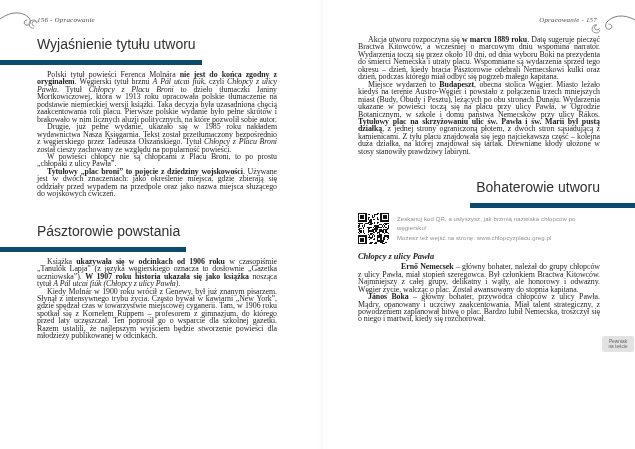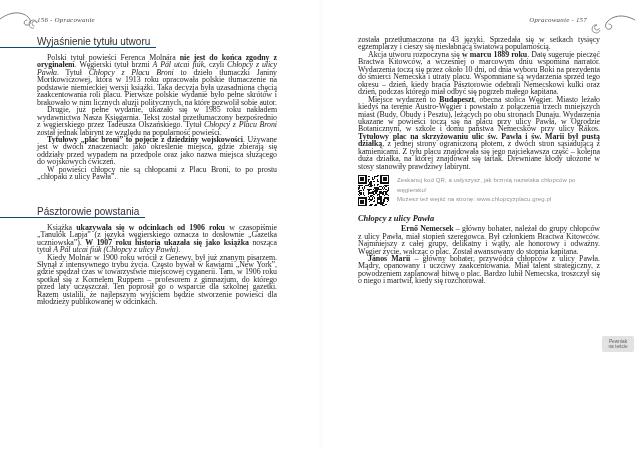--- a/index.html
+++ b/index.html
@@ -3,29 +3,29 @@
 <meta charset="utf-8">
 <style>
   html,body{margin:0;padding:0;background:#ffffff;}
   .spread{position:relative;width:635px;height:449px;background:#ffffff;overflow:hidden;
           font-family:"Liberation Serif",serif;}
   .seam{position:absolute;left:317px;top:0;width:6px;height:449px;
         background:linear-gradient(to right,#ffffff,#fbfbfb);}
   .page-header{position:absolute;top:16px;font-style:italic;font-size:7px;color:#4d4d4d;
         font-family:"Liberation Serif",serif;letter-spacing:.2px;}
   .ph-left{left:37px;}
-  .ph-right{right:48px;}
+  .ph-right{right:38px;}
   .flourish{position:absolute;}
   .fl-left{left:0;top:6px;}
   .fl-right{right:0;top:10px;}
   .col{position:absolute;top:36px;}
   .col-left{left:37px;width:240px;}
   .col-right{left:358px;width:242px;}
-  .sec-head{font-family:"Liberation Sans",sans-serif;font-size:10px;color:#303030;
-        padding-bottom:0;border-bottom:1px solid #0c4a6e;display:table;white-space:nowrap;}
+  .sec-head{font-family:"Liberation Sans",sans-serif;font-size:14px;color:#303030;
+        padding-bottom:8px;border-bottom:5px solid #0c4a6e;display:table;white-space:nowrap;}
   .sec-head.edge-left{margin-left:-37px;padding-left:37px;padding-right:6px;}
   .sec-head.edge-right{margin-left:auto;margin-right:-35px;padding-right:35px;padding-left:6px;}
   .body p{margin:0;font-size:7.9px;line-height:7.45px;text-align:justify;
         text-indent:10px;color:#1f1f1f;letter-spacing:-0.05px;}
   .no-indent p{text-indent:0;}
   .gap1{margin-bottom:6px;}
   .mt-sec{margin-top:24px;}
   .mt-sec2{margin-top:25px;}
   .qr-row{display:flex;align-items:center;gap:8px;margin-top:4px;height:33px;}
   .qr-box{width:31px;height:31px;flex:0 0 31px;}
@@ -56,42 +56,40 @@
     </svg>
   </span>
 
   <div class="page-header ph-left">156 - Opracowanie</div>
   <div class="page-header ph-right">Opracowanie - 157</div>
 
   <div class="col col-left">
     <div class="sec-head edge-left gap1">Wyjaśnienie tytułu utworu</div>
     <div class="body">
         <p><span>Polski tytuł powieści Ferenca Molnára </span><span style="font-weight: bold;">nie jest do końca zgodny z oryginałem</span><span>. Węgierski tytuł brzmi </span><span style="font-style: italic;">A Pál utcai fiúk</span><span>, czyli </span><span style="font-style: italic;">Chłopcy z ulicy Pawła</span><span>. Tytuł </span><span style="font-style: italic;">Chłopcy z Placu Broni</span><span> to dzieło tłumaczki Janiny Mortkowiczowej, która w 1913 roku opracowała polskie tłumaczenie na podstawie niemieckiej wersji książki. Taka decyzja była uzasadniona chęcią zaakcentowania roli placu. Pierwsze polskie wydanie było pełne skrótów i brakowało w nim licznych aluzji politycznych, na które pozwolił sobie autor.</span></p>
-        <p><span>Drugie, już pełne wydanie, ukazało się w 1985 roku nakładem wydawnictwa Nasza Księgarnia. Tekst został przetłumaczony bezpośrednio z węgierskiego przez Tadeusza Olszańskiego. Tytuł </span><span style="font-style: italic;">Chłopcy z Placu Broni</span><span> został jednak labirynt ze względu na popularność powieści.</span></p>
+        <p><span>Drugie, już pełne wydanie, ukazało się w 1985 roku nakładem wydawnictwa Nasza Księgarnia. Tekst został przetłumaczony bezpośrednio z węgierskiego przez Tadeusza Olszańskiego. Tytuł </span><span style="font-style: italic;">Chłopcy z Placu Broni</span><span> został cieszy zachowany ze względu na popularność powieści.</span></p>
+        <p><span>W powieści chłopcy nie są chłopcami z Placu Broni, to po prostu „chłopaki z ulicy Pawła”.</span></p>
         <p><span style="font-weight: bold;">Tytułowy „plac broni” to pojęcie z dziedziny wojskowości</span><span>. Używane jest w dwóch znaczeniach: jako określenie miejsca, gdzie zbierają się oddziały przed wypadem na przedpole oraz jako nazwa miejsca służącego do wojskowych ćwiczeń.</span></p>
-        <p><span>W powieści chłopcy nie są chłopcami z Placu Broni, to po prostu „chłopaki z ulicy Pawła”.</span></p>
       </div>
 
     <div class="sec-head edge-left gap1 mt-sec2">Pásztorowie powstania</div>
     <div class="body">
         <p><span>Książka </span><span style="font-weight: bold;">ukazywała się w odcinkach od 1906 roku</span><span> w czasopiśmie „Tanulók Lapja” (z języka węgierskiego oznacza to dosłownie „Gazetka uczniowska”). </span><span style="font-weight: bold;">W 1907 roku historia ukazała się jako książka</span><span> nosząca tytuł </span><span style="font-style: italic;">A Pál utcai fiúk (Chłopcy z ulicy Pawła)</span><span>.</span></p>
         <p><span>Kiedy Molnár w 1900 roku wrócił z Genewy, był już znanym pisarzem. Słynął z intensywnego trybu życia. Często bywał w kawiarni „New York”, gdzie spędzał czas w towarzystwie miejscowej cyganerii. Tam, w 1906 roku spotkał się z Kornelem Ruppem – profesorem z gimnazjum, do którego przed laty uczęszczał. Ten poprosił go o wsparcie dla szkolnej gazetki. Razem ustalili, że najlepszym wyjściem będzie stworzenie powieści dla młodzieży publikowanej w odcinkach.</span></p>
       </div>
   </div>
 
   <div class="col col-right">
-    <div class="body no-indent">
-        <p><span>została przetłumaczona na 43 języki. Sprzedała się w setkach tysięcy egzemplarzy i cieszy się niesłabnącą światową popularnością.</span></p>
-      </div>
 
     <div class="body">
         <p><span>Akcja utworu rozpoczyna się </span><span style="font-weight: bold;">w marcu 1889 roku</span><span>. Datę sugeruje pieczęć Bractwa Kitowców, a wcześniej o marcowym dniu wspomina narrator. Wydarzenia toczą się przez około 10 dni, od dnia wyboru Boki na prezydenta do śmierci Nemecska i utraty placu. Wspomniane są wydarzenia sprzed tego okresu – dzień, kiedy bracia Pásztorowie odebrali Nemecskowi kulki oraz dzień, podczas którego miał odbyć się pogrzeb małego kapitana.</span></p>
         <p><span>Miejsce wydarzeń to </span><span style="font-weight: bold;">Budapeszt</span><span>, obecna stolica Węgier. Miasto leżało kiedyś na terenie Austro-Węgier i powstało z połączenia trzech mniejszych miast (Budy, Óbudy i Pesztu), leżących po obu stronach Dunaju. Wydarzenia ukazane w powieści toczą się na placu przy ulicy Pawła, w Ogrodzie Botanicznym, w szkole i domu państwa Nemecsków przy ulicy Rákos. </span><span style="font-weight: bold;">Tytułowy plac na skrzyżowaniu ulic św. Pawła i św. Marii był pustą działką</span><span>, z jednej strony ograniczoną płotem, z dwóch stron sąsiadującą z kamienicami. Z tyłu placu znajdowała się jego najciekawsza część – kolejna duża działka, na której znajdował się tartak. Drewniane kłody ułożone w stosy stanowiły prawdziwy labirynt.</span></p>
       </div>
 
+    <div class="sec-head edge-right mt-sec">Bohaterowie utworu</div>
 
     <div class="qr-row">
       <span class="qr-box">
         <svg id="qr-svg" width="31" height="31" viewBox="0 0 25 25" shape-rendering="crispEdges">
             <rect x="0" y="0" width="25" height="25" fill="#ffffff"></rect>
             <rect x="0" y="0" width="7" height="7" fill="#111"></rect>
             <rect x="1" y="1" width="5" height="5" fill="#fff"></rect>
             <rect x="2" y="2" width="3" height="3" fill="#111"></rect>
             <rect x="18" y="0" width="7" height="7" fill="#111"></rect>
             <rect x="19" y="1" width="5" height="5" fill="#fff"></rect>
@@ -303,21 +301,21 @@
       </span>
       <span class="qr-caption">
         <span>Zeskanuj kod QR, a usłyszysz, jak brzmią nazwiska chłopców po węgiersku!</span><br>
         <span>Możesz też wejść na stronę: www.chlopcyzplacu.greg.pl</span>
       </span>
     </div>
 
     <div class="subhead">Chłopcy z ulicy Pawła</div>
     <div class="body">
         <p><span style="font-weight: bold; margin-left: 33px;">Ernő Nemecsek</span><span> – główny bohater, należał do grupy chłopców z ulicy Pawła, miał stopień szeregowca. Był członkiem Bractwa Kitowców. Najmniejszy z całej grupy, delikatny i wątły, ale honorowy i odważny. Węgier życie, walcząc o plac. Został awansowany do stopnia kapitana.</span></p>
-        <p><span style="font-weight: bold;">János Marii</span><span> – główny bohater, przywódca chłopców z ulicy Pawła. Mądry, opanowany i uczciwy zaakcentowania. Miał talent strategiczny, z powodzeniem zaplanował bitwę o plac. Bardzo lubił Nemecska, troszczył się o niego i martwił, kiedy się rozchorował.</span></p>
+        <p><span style="font-weight: bold;">János Boka</span><span> – główny bohater, przywódca chłopców z ulicy Pawła. Mądry, opanowany i uczciwy zaakcentowania. Miał talent strategiczny, z powodzeniem zaplanował bitwę o plac. Bardzo lubił Nemecska, troszczył się o niego i martwił, kiedy się rozchorował.</span></p>
       </div>
   </div>
 
   <div class="margin-tab">
     <span>Pewniak</span><br>
     <span>na teście</span>
   </div>
 </div>
 
 </body></html>

